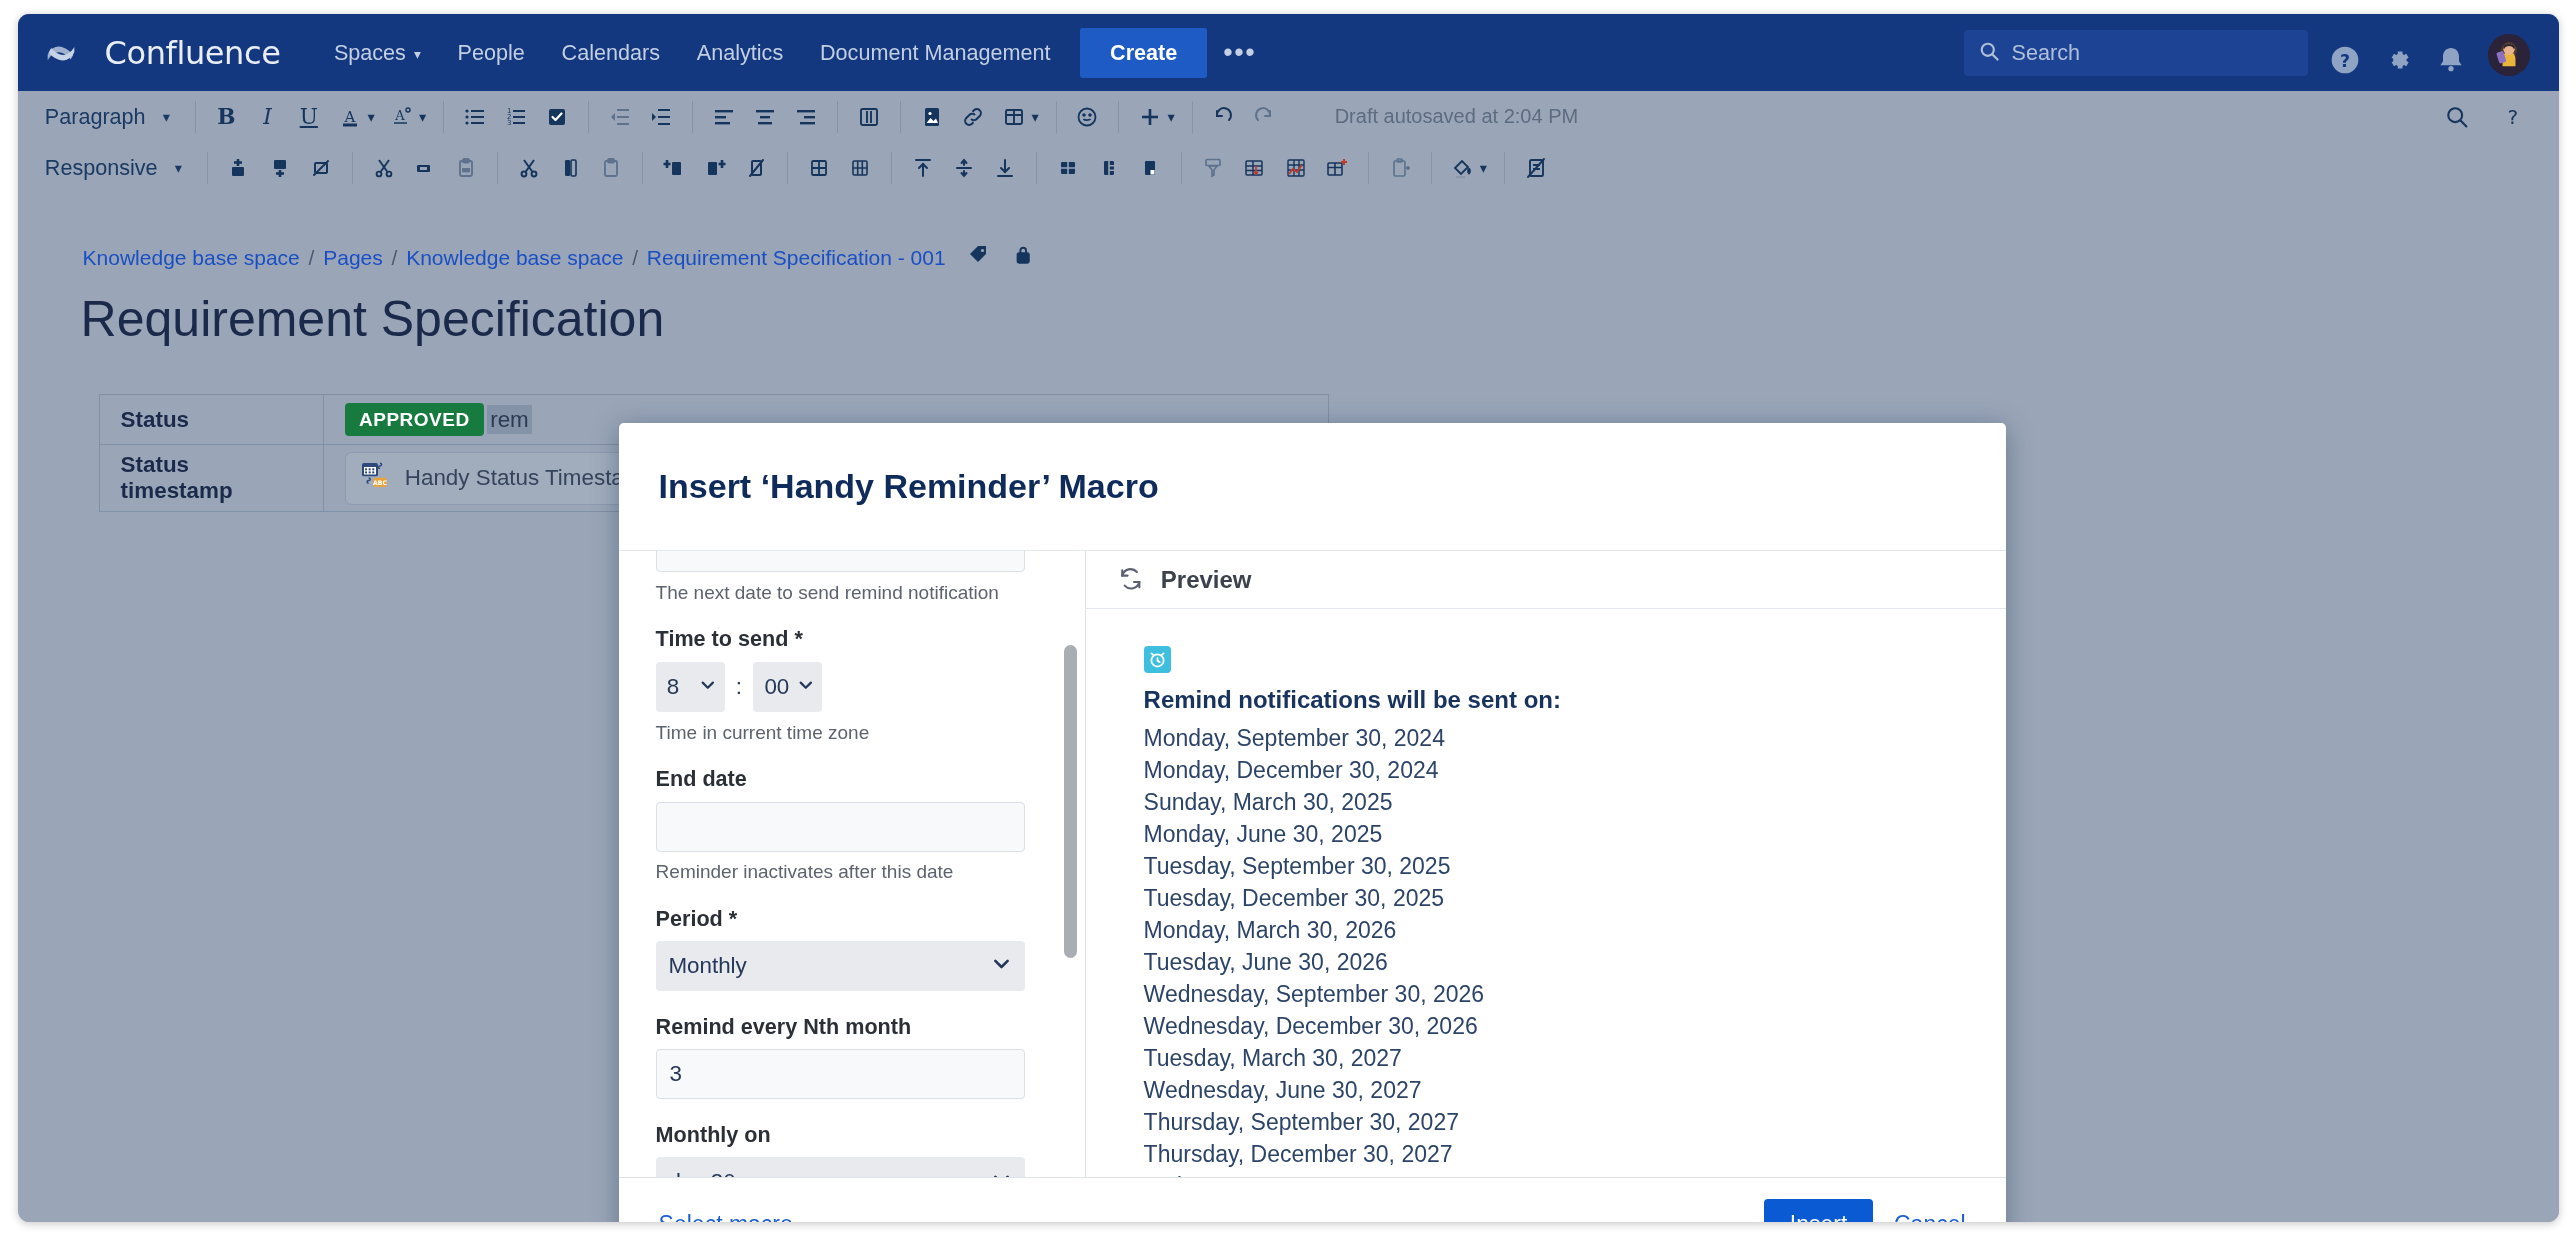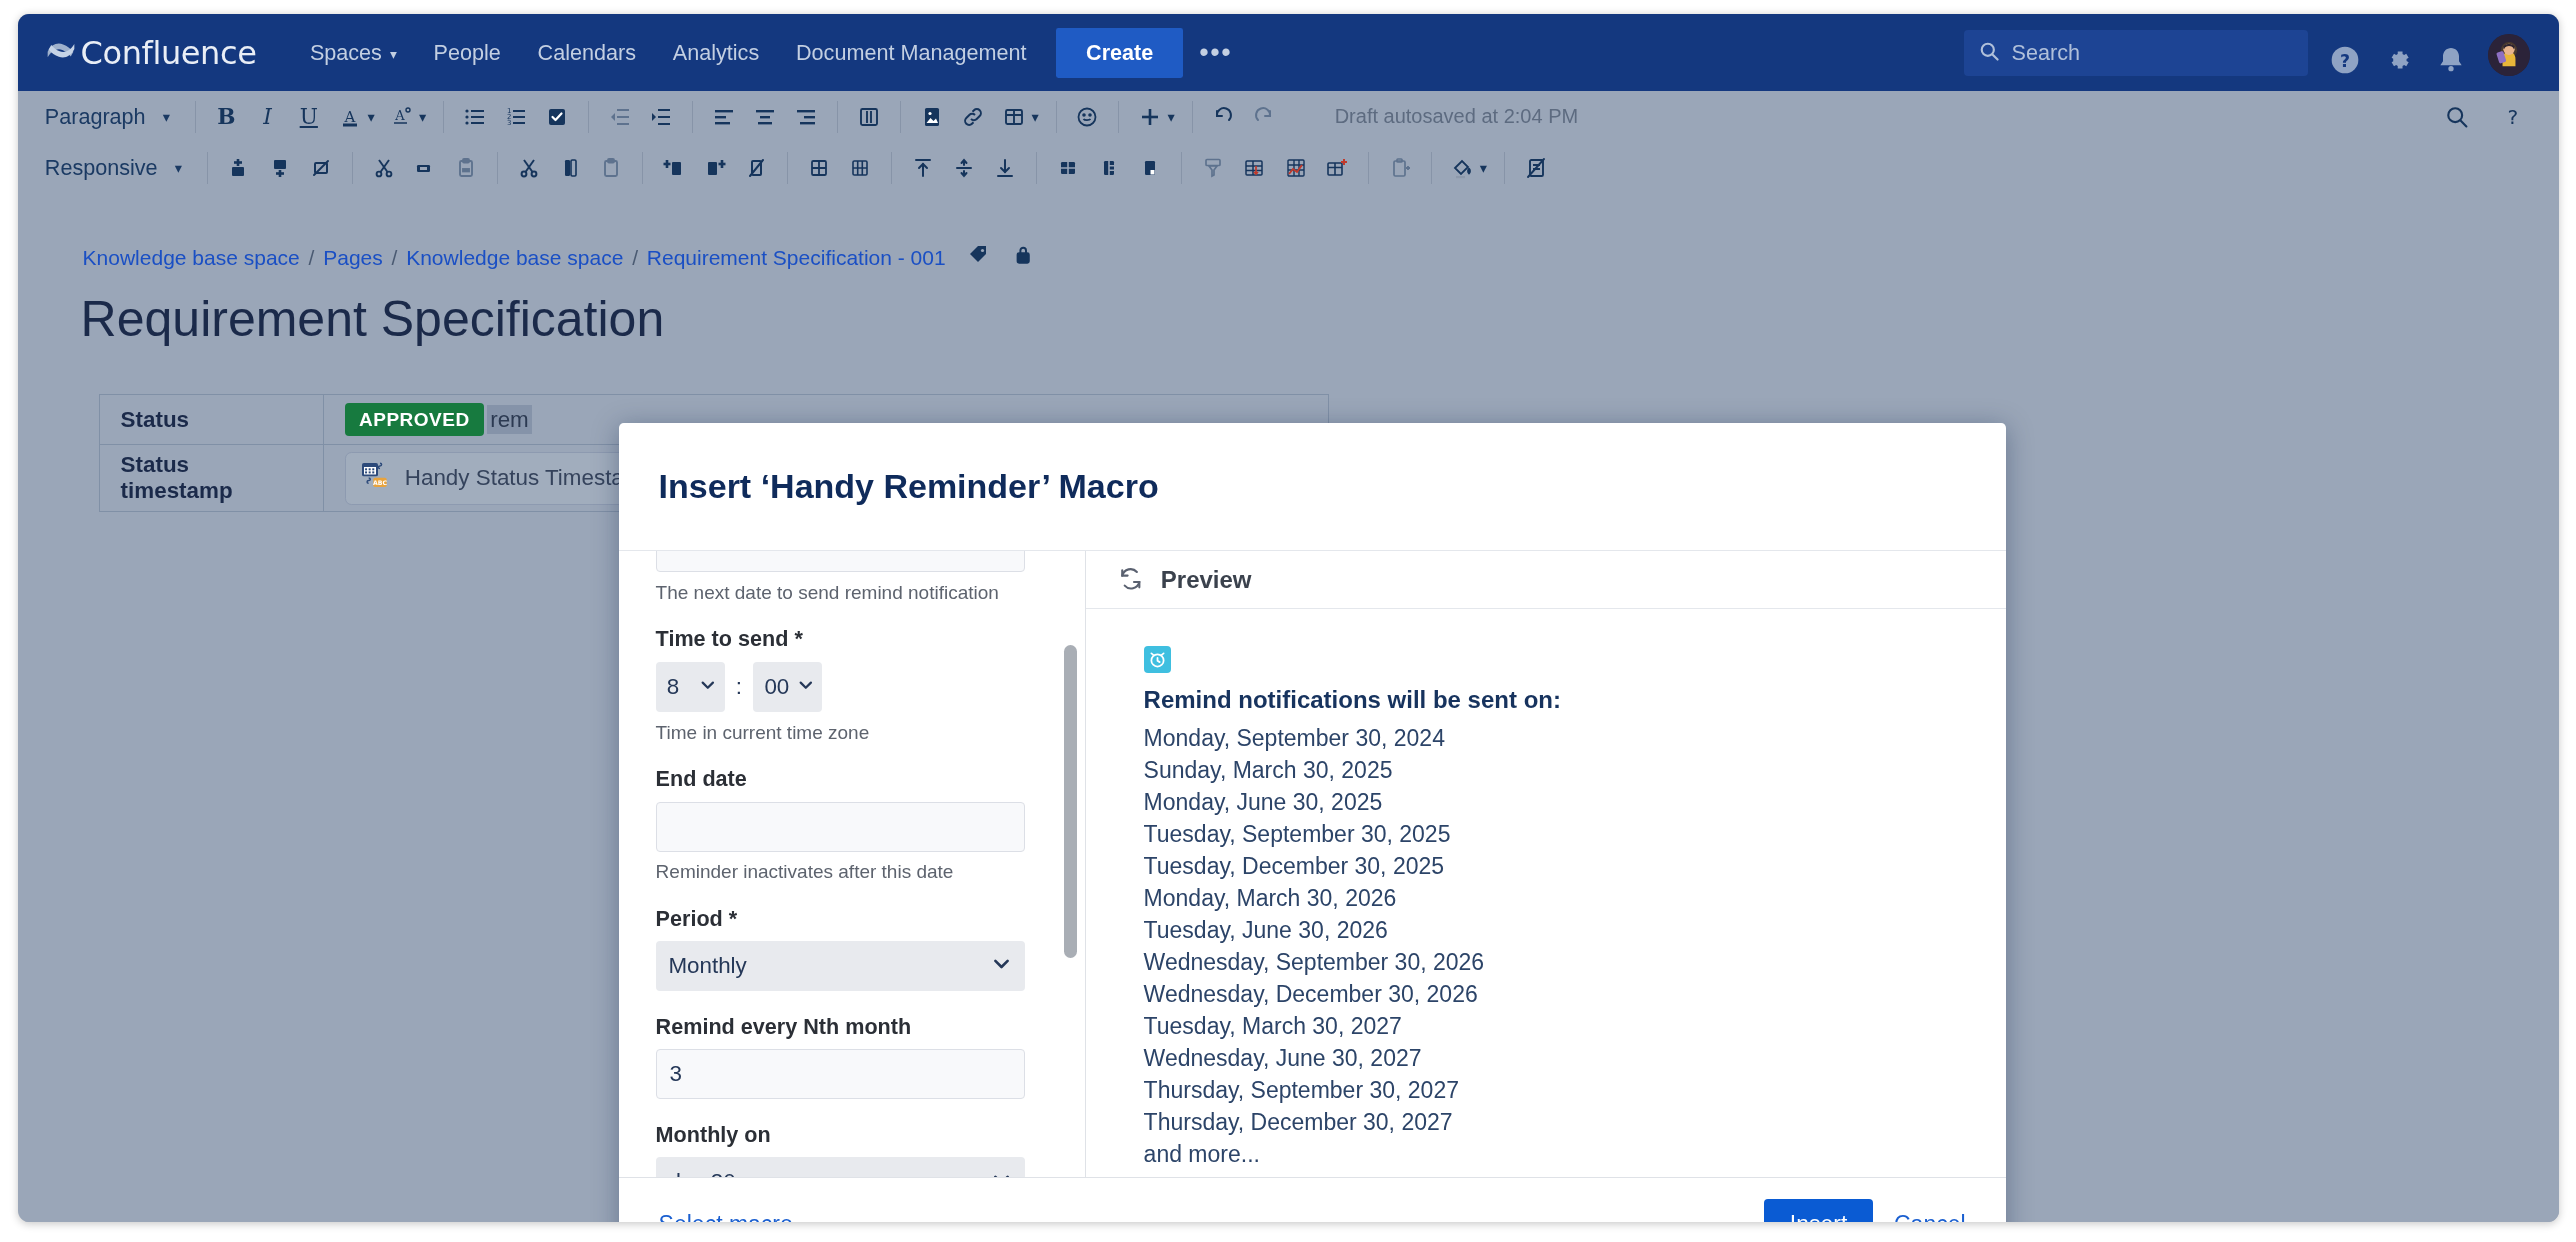--- a/index.html
+++ b/index.html
@@ -25,21 +25,21 @@
     box-shadow: 0 1.6px 8px rgba(0,0,0,.22);
   }
   
   .topnav {
     position: absolute; left: 0; top: 0;
     width: 2541px; height: 77px;
     background: #14387f;
     display: flex; align-items: center;
     padding-left: 27px;
   }
-  .brand { display: flex; align-items: flex-start; gap: 4px; margin-right: 35px; }
+  .brand { display: flex; align-items: center; gap: 28px; margin-right: 35px; }
   .brand-logo { width: 32px; height: 32px; flex: none; }
   .brand-text {
     color: #e9eef6; font-size: 32px; letter-spacing: -0.4px;
     font-family: "DejaVu Sans", sans-serif; font-weight: 400;
   }
   .navitem {
     color: #c3cfe2; font-size: 21.6px; padding: 0 18.4px;
     height: 77px; display: flex; align-items: center; gap: 8px;
     white-space: nowrap; cursor: pointer;
   }
@@ -835,20 +835,21 @@
           <div class="preview-body">
             <div class="alarm-icon">
               <svg width="21" height="21" viewBox="0 0 24 24" fill="none" stroke="#ffffff" stroke-width="2">
                     <circle cx="12" cy="13" r="7"></circle>
                     <path d="M12 10v3.5l2.5 1.5" stroke-linecap="round"></path>
                     <path d="M5 5l2.5 2M19 5l-2.5 2" stroke-linecap="round"></path>
                   </svg>
             </div>
             <div class="preview-heading">Remind notifications will be sent on:</div>
             <div class="date-line">Monday, September 30, 2024</div>
+            <div class="date-line">Monday, December 30, 2024</div>
             <div class="date-line">Sunday, March 30, 2025</div>
             <div class="date-line">Monday, June 30, 2025</div>
             <div class="date-line">Tuesday, September 30, 2025</div>
             <div class="date-line">Tuesday, December 30, 2025</div>
             <div class="date-line">Monday, March 30, 2026</div>
             <div class="date-line">Tuesday, June 30, 2026</div>
             <div class="date-line">Wednesday, September 30, 2026</div>
             <div class="date-line">Wednesday, December 30, 2026</div>
             <div class="date-line">Tuesday, March 30, 2027</div>
             <div class="date-line">Wednesday, June 30, 2027</div>

